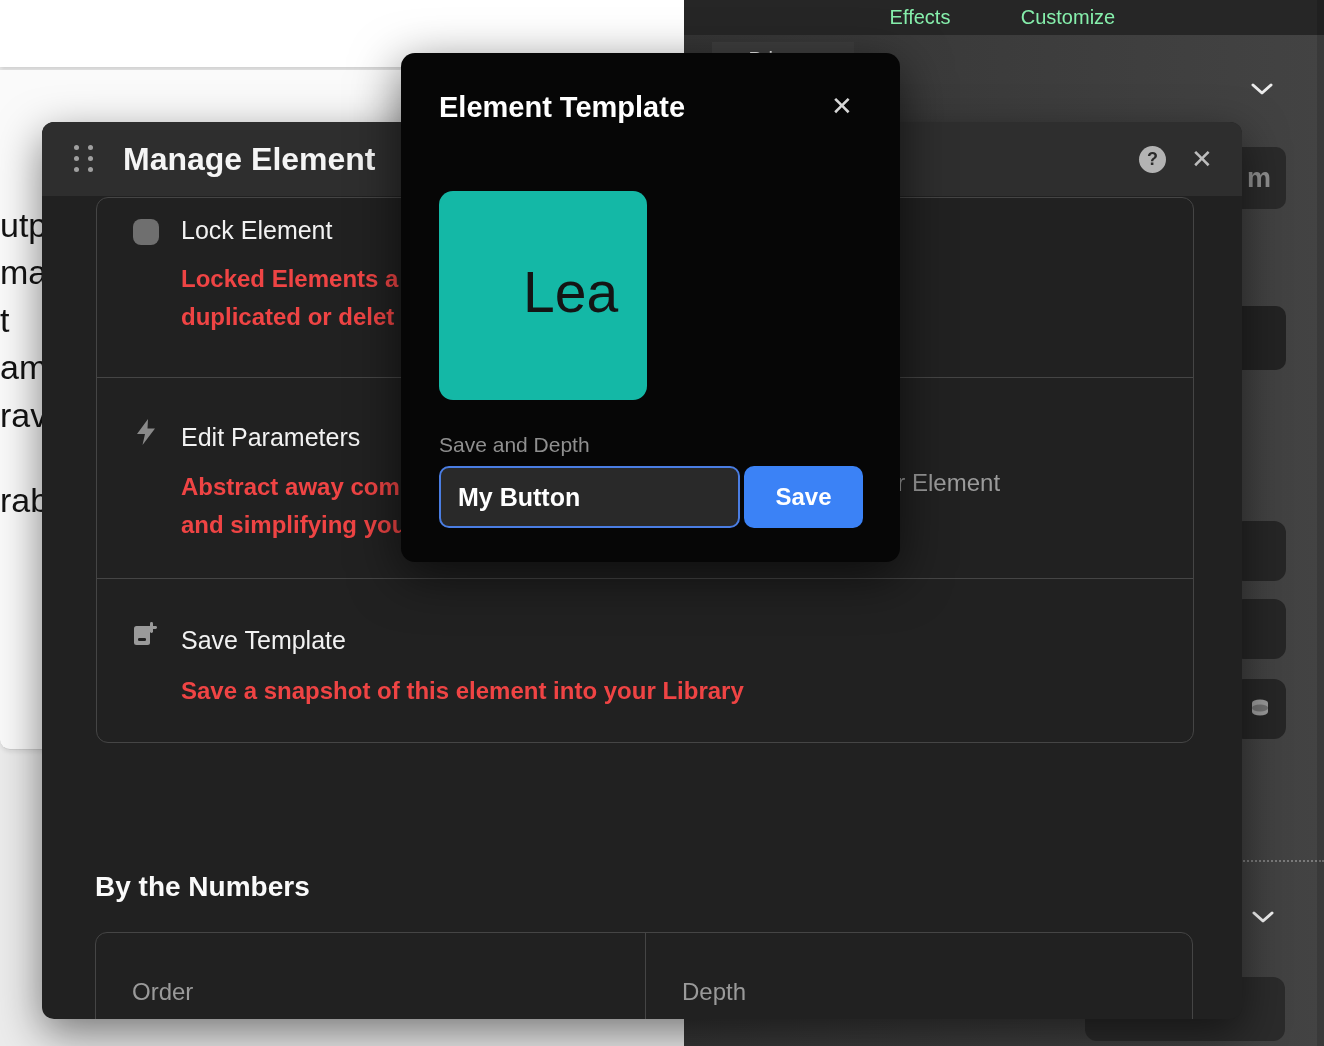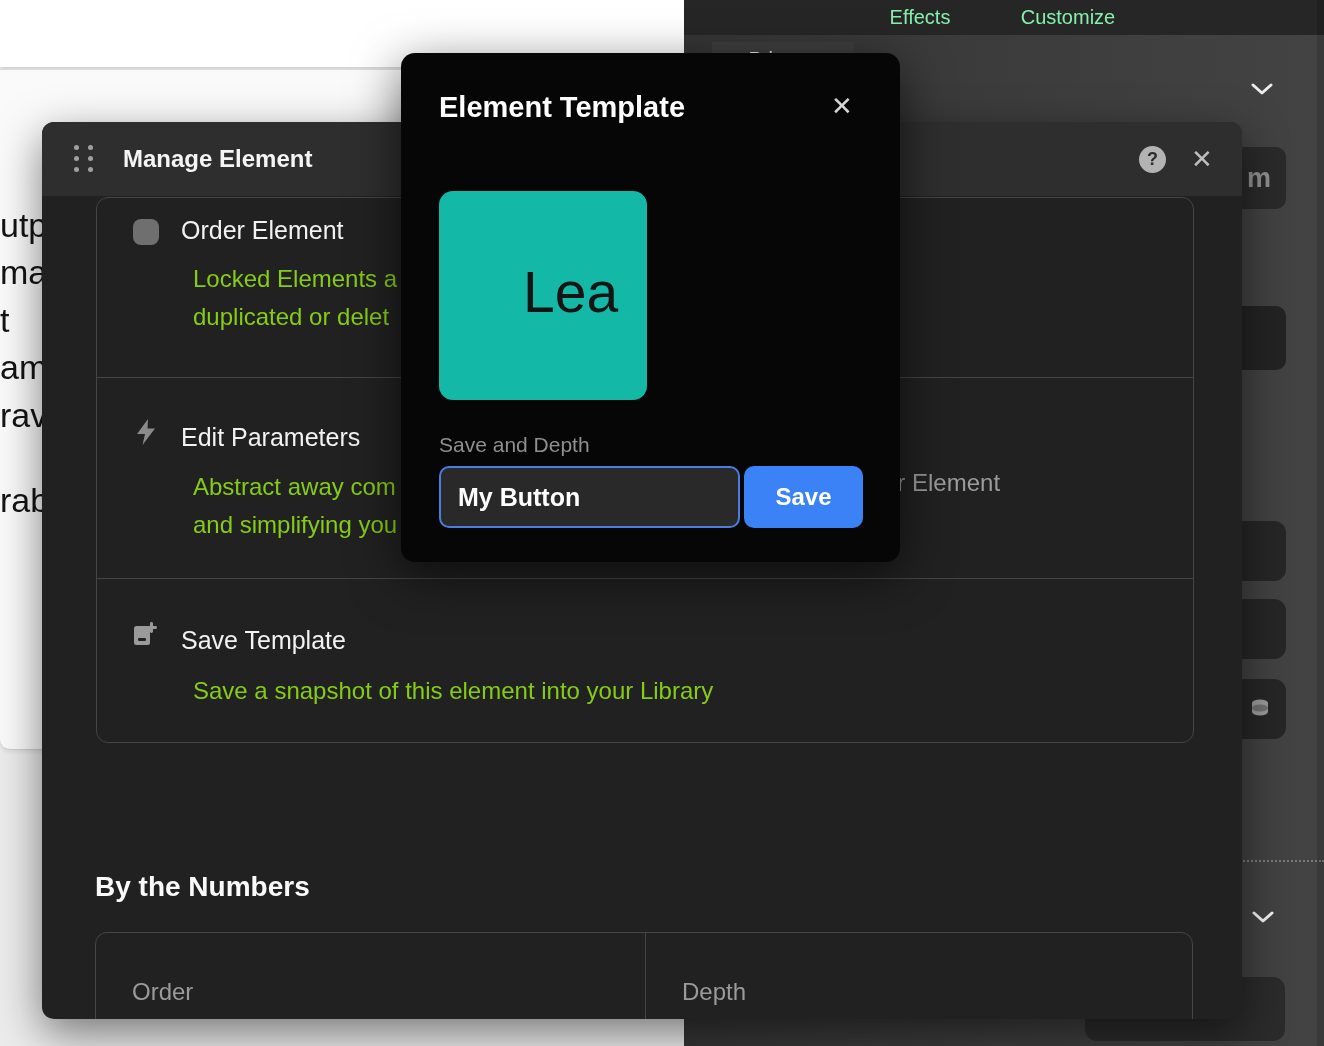--- a/index.html
+++ b/index.html
@@ -37,33 +37,33 @@
   
   .manage-panel { position:absolute; left:42px; top:122px; width:1200px; height:897px;
                   background:#212121; border-radius:12px; overflow:hidden; z-index:5;
                   box-shadow:0 14px 44px rgba(0,0,0,.5); }
   .mp-header { position:absolute; left:0; top:0; width:100%; height:74px; background:#2e2e2e; }
   .drag-dots { position:absolute; left:32px; top:23px; width:22px; height:28px;
                display:grid; grid-template-columns:5px 5px; grid-template-rows:5px 5px 5px;
                column-gap:9px; row-gap:6px; }
   .drag-dots i { background:#a0a0a0; border-radius:50%; }
   .mp-title { position:absolute; left:81px; top:0; height:74px; line-height:74px;
-              font-size:24px; font-weight:600; color:#f5f5f5; }
+              font-size:32px; font-weight:600; color:#f5f5f5; }
   .help-icon { position:absolute; left:1097px; top:24px; width:27px; height:27px; border-radius:50%;
                background:#b3b3b3; color:#2b2b2b; font-size:18px; font-weight:700;
                text-align:center; line-height:27px; }
   .x-btn { color:#bdbdbd; font-size:26px; line-height:26px; cursor:pointer; }
   .mp-close { position:absolute; left:1149px; top:24px; }
 
   .sections { position:absolute; left:54px; top:75px; width:1098px; height:546px;
               border:1px solid #454545; border-radius:12px; }
   .sec-row { position:relative; width:100%; }
   .sec-row.b { border-bottom:1px solid #454545; }
   .row-title { position:absolute; left:84px; font-size:25px; font-weight:500; color:#f2f2f2; line-height:30px; }
-  .row-desc { position:absolute; left:96px; font-size:24px; color:#84cc16; line-height:38px; }
+  .row-desc { position:absolute; left:84px; font-size:24px; color:#ef4444; line-height:38px;font-weight:bold; }
   .checkbox { position:absolute; left:36px; top:21px; width:26px; height:26px;
               background:#6f6f6f; border-radius:8px; }
   .row-icon { position:absolute; }
 
   .side-frag { position:absolute; font-size:24px; color:#9b9b9b; line-height:38px; white-space:nowrap; }
 
   .numbers-heading { position:absolute; left:53px; top:749px; font-size:28px; font-weight:600; color:#fafafa; }
   .numbers-table { position:absolute; left:53px; top:810px; width:1098px; height:209px;
                    border:1px solid #454545; border-radius:12px; display:flex; }
   .num-cell { padding:45px 0 0 36px; font-size:24px; color:#9a9a9a; }
@@ -157,21 +157,21 @@
           <i></i>
         </span>
       <span class="mp-title">Manage Element</span>
       <span class="help-icon">?</span>
       <span class="x-btn mp-close">✕</span>
     </div>
 
     <div class="sections">
       <div class="sec-row b" style="height:180px;">
         <span class="checkbox"></span>
-        <span class="row-title" style="top:17px;">Order Element</span>
+        <span class="row-title" style="top:17px;">Lock Element</span>
         <div class="row-desc" style="top:62px;">
           <div>Locked Elements a</div>
           <div>duplicated or delet</div>
         </div>
       </div>
       <div class="sec-row b" style="height:201px;">
         <span class="row-icon" style="left:36px; top:40px;">
           <svg width="26" height="28" viewBox="0 0 26 28">
               <path d="M15 1 L4 16 H12 L9.5 27 L22 10.5 H14.5 Z" fill="#8a8a8a"></path>
             </svg>

